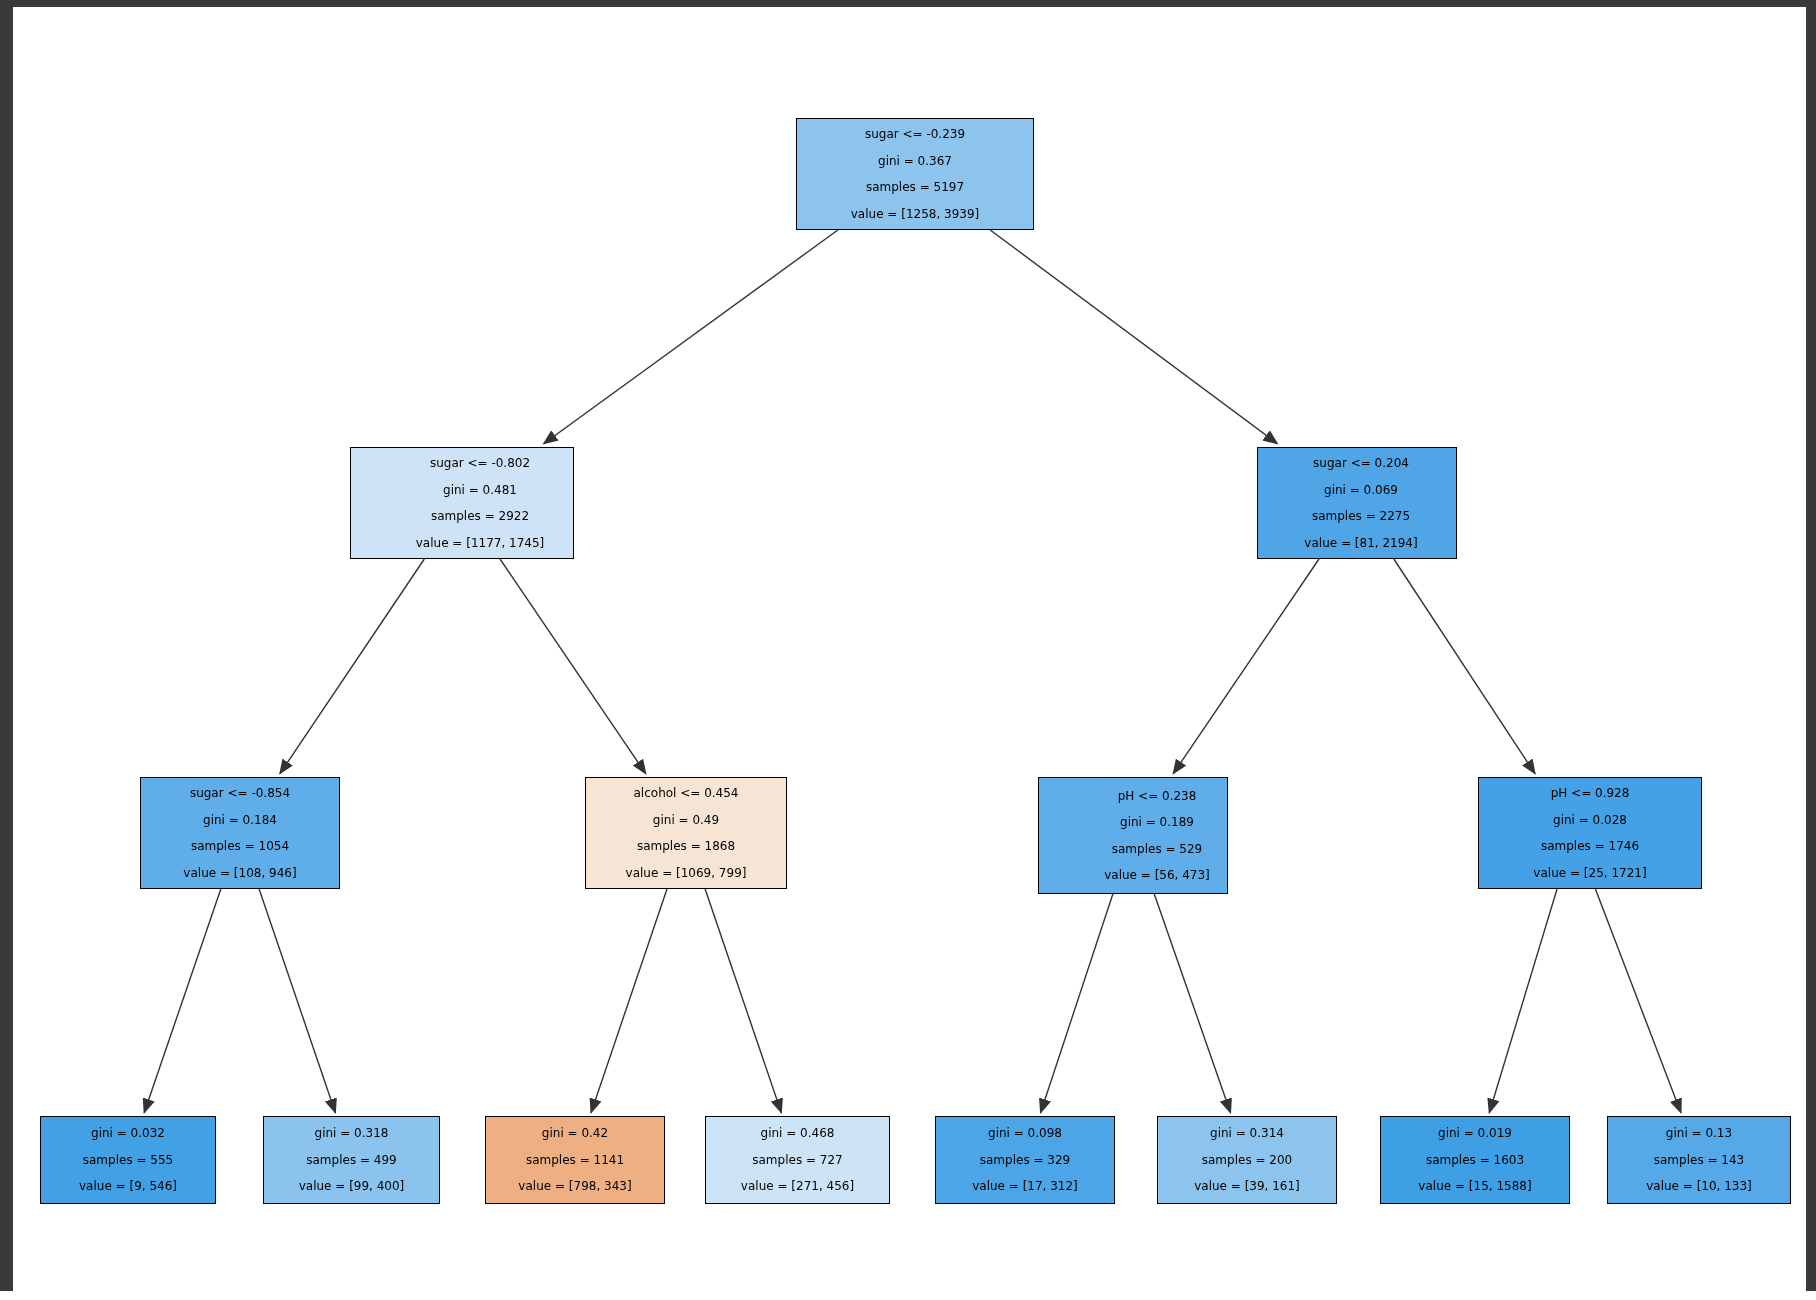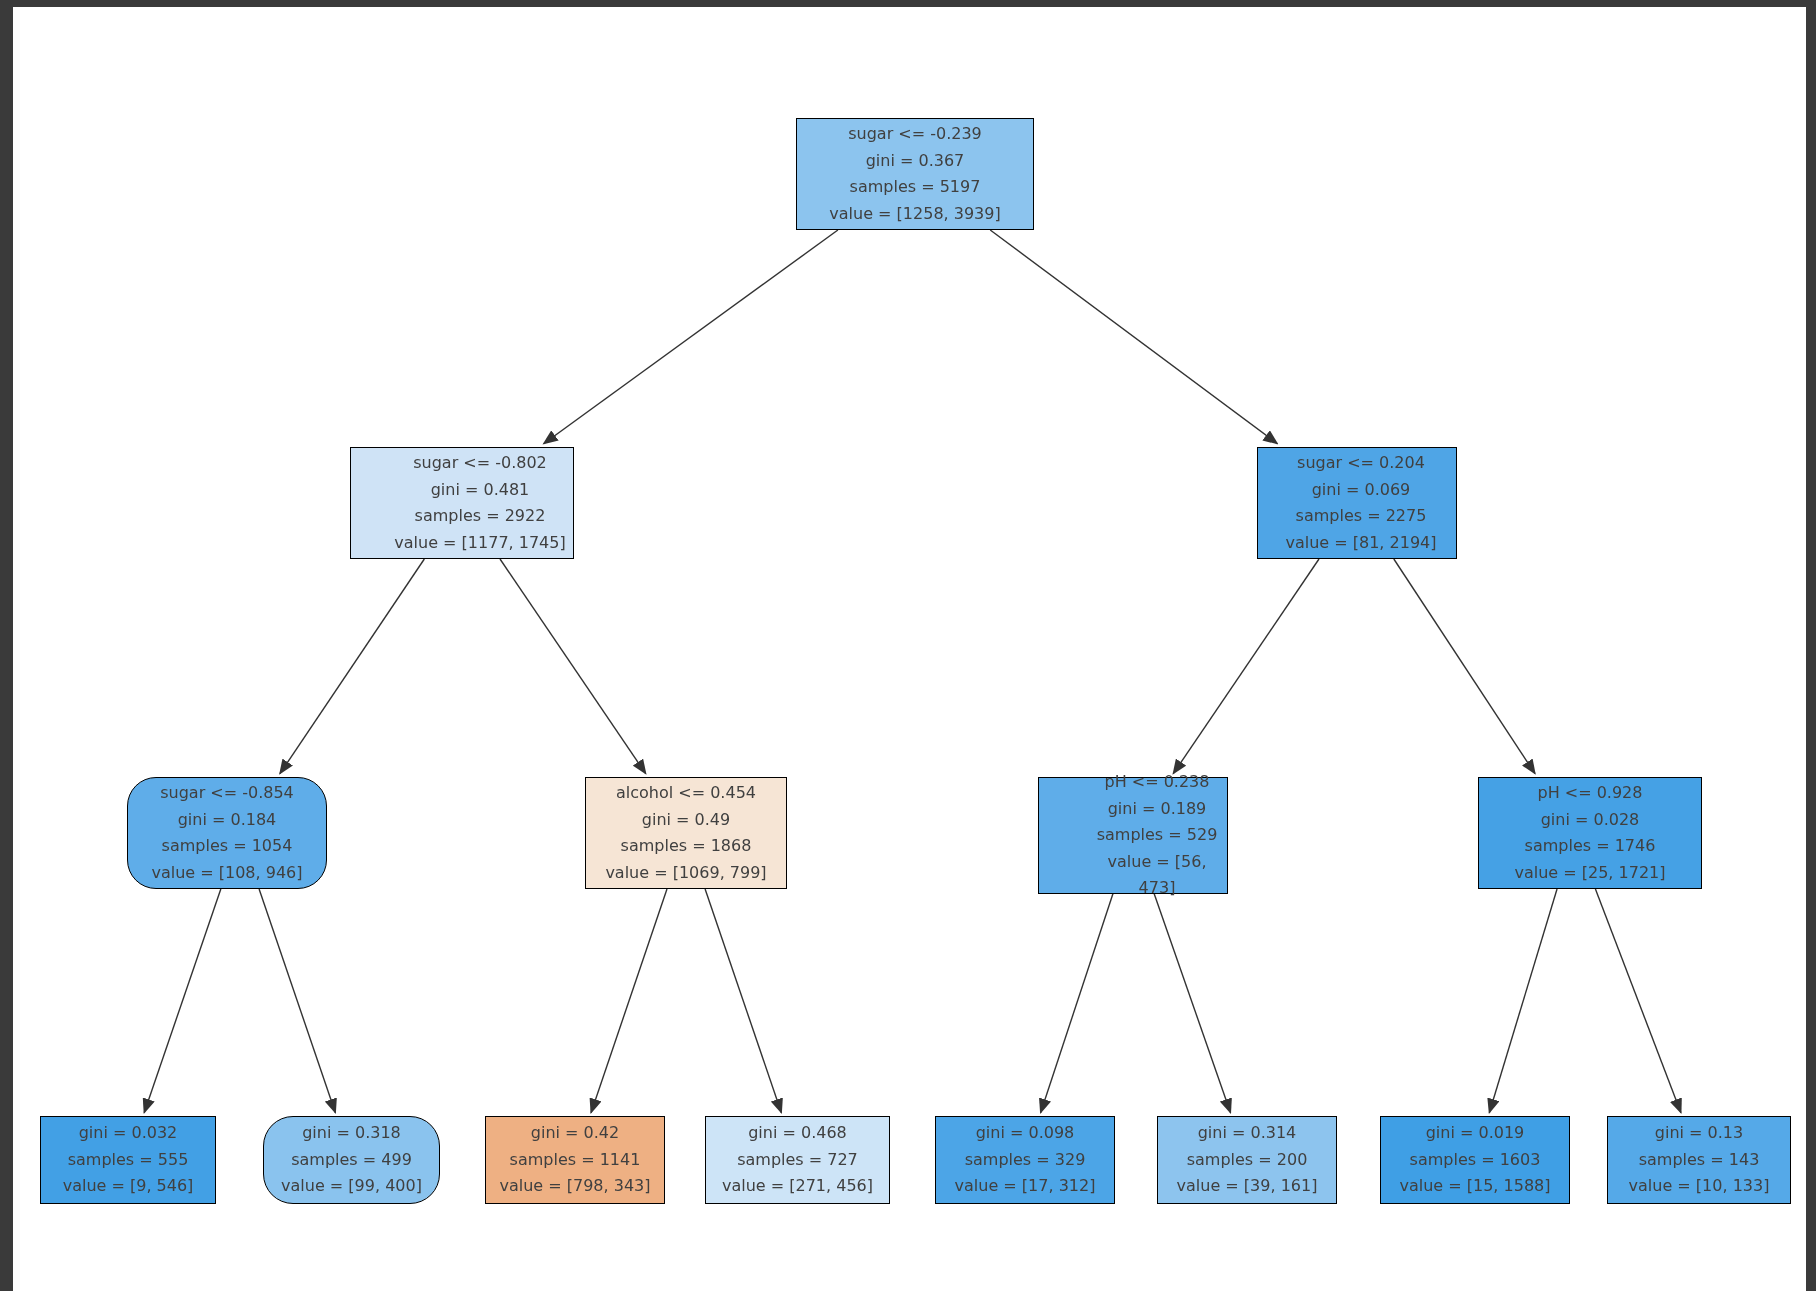--- a/index.html
+++ b/index.html
@@ -20,23 +20,23 @@
   #arrowhead path { fill: var(--ec, #333333); }
   .node {
     position: absolute;
     box-sizing: border-box;
     border: 1.5px solid #000000;
     display: flex;
     align-items: center;
     justify-content: center;
     text-align: center;
     white-space: pre-line;
-    font-size: 16px;
+    font-size: 12px;
     line-height: 26.5px;
-    color: #404040;
+    color: #000000;
   }
 </style>
 </head>
 <body style="--ec: #333333;">
 
 <div class="canvas">
 
   <div id="frame-top" class="frame-bar" style="background: rgb(58, 58, 58);"></div>
   <div id="frame-left" class="frame-bar" style="background: rgb(58, 58, 58);"></div>
   <div id="frame-right" class="frame-bar" style="background: rgb(58, 58, 58);"></div>
@@ -68,40 +68,40 @@
 samples = 5197
 value = [1258, 3939]</div>
   <div class="node" style="left: 350px; top: 447px; width: 224px; height: 112px; background: rgb(207, 227, 246); padding-left: 36px;">sugar &lt;= -0.802
 gini = 0.481
 samples = 2922
 value = [1177, 1745]</div>
   <div class="node" style="left: 1257px; top: 447px; width: 200px; height: 112px; background: rgb(79, 165, 230); padding-left: 8px;">sugar &lt;= 0.204
 gini = 0.069
 samples = 2275
 value = [81, 2194]</div>
-  <div class="node" style="left: 127px; top: 777px; width: 200px; height: 112px; background: rgb(95, 173, 233); border-radius: 29px;">sugar &lt;= -0.854
+  <div class="node" style="left: 140px; top: 777px; width: 200px; height: 112px; background: rgb(95, 173, 233);">sugar &lt;= -0.854
 gini = 0.184
 samples = 1054
 value = [108, 946]</div>
   <div class="node" style="left: 585px; top: 777px; width: 202px; height: 112px; background: rgb(246, 229, 213);">alcohol &lt;= 0.454
 gini = 0.49
 samples = 1868
 value = [1069, 799]</div>
   <div class="node" style="left: 1038px; top: 777px; width: 190px; height: 117px; background: rgb(95, 173, 233); padding-left: 48px;">pH &lt;= 0.238
 gini = 0.189
 samples = 529
 value = [56, 473]</div>
   <div class="node" style="left: 1478px; top: 777px; width: 224px; height: 112px; background: rgb(69, 161, 229);">pH &lt;= 0.928
 gini = 0.028
 samples = 1746
 value = [25, 1721]</div>
   <div class="node" style="left: 40px; top: 1116px; width: 176px; height: 88px; background: rgb(66, 160, 229);">gini = 0.032
 samples = 555
 value = [9, 546]</div>
-  <div class="node" style="left: 263px; top: 1116px; width: 177px; height: 88px; background: rgb(138, 195, 238); border-radius: 30px;">gini = 0.318
+  <div class="node" style="left: 263px; top: 1116px; width: 177px; height: 88px; background: rgb(138, 195, 238);">gini = 0.318
 samples = 499
 value = [99, 400]</div>
   <div class="node" style="left: 485px; top: 1116px; width: 180px; height: 88px; background: rgb(238, 176, 131);">gini = 0.42
 samples = 1141
 value = [798, 343]</div>
   <div class="node" style="left: 705px; top: 1116px; width: 185px; height: 88px; background: rgb(205, 228, 247);">gini = 0.468
 samples = 727
 value = [271, 456]</div>
   <div class="node" style="left: 935px; top: 1116px; width: 180px; height: 88px; background: rgb(76, 165, 231);">gini = 0.098
 samples = 329

